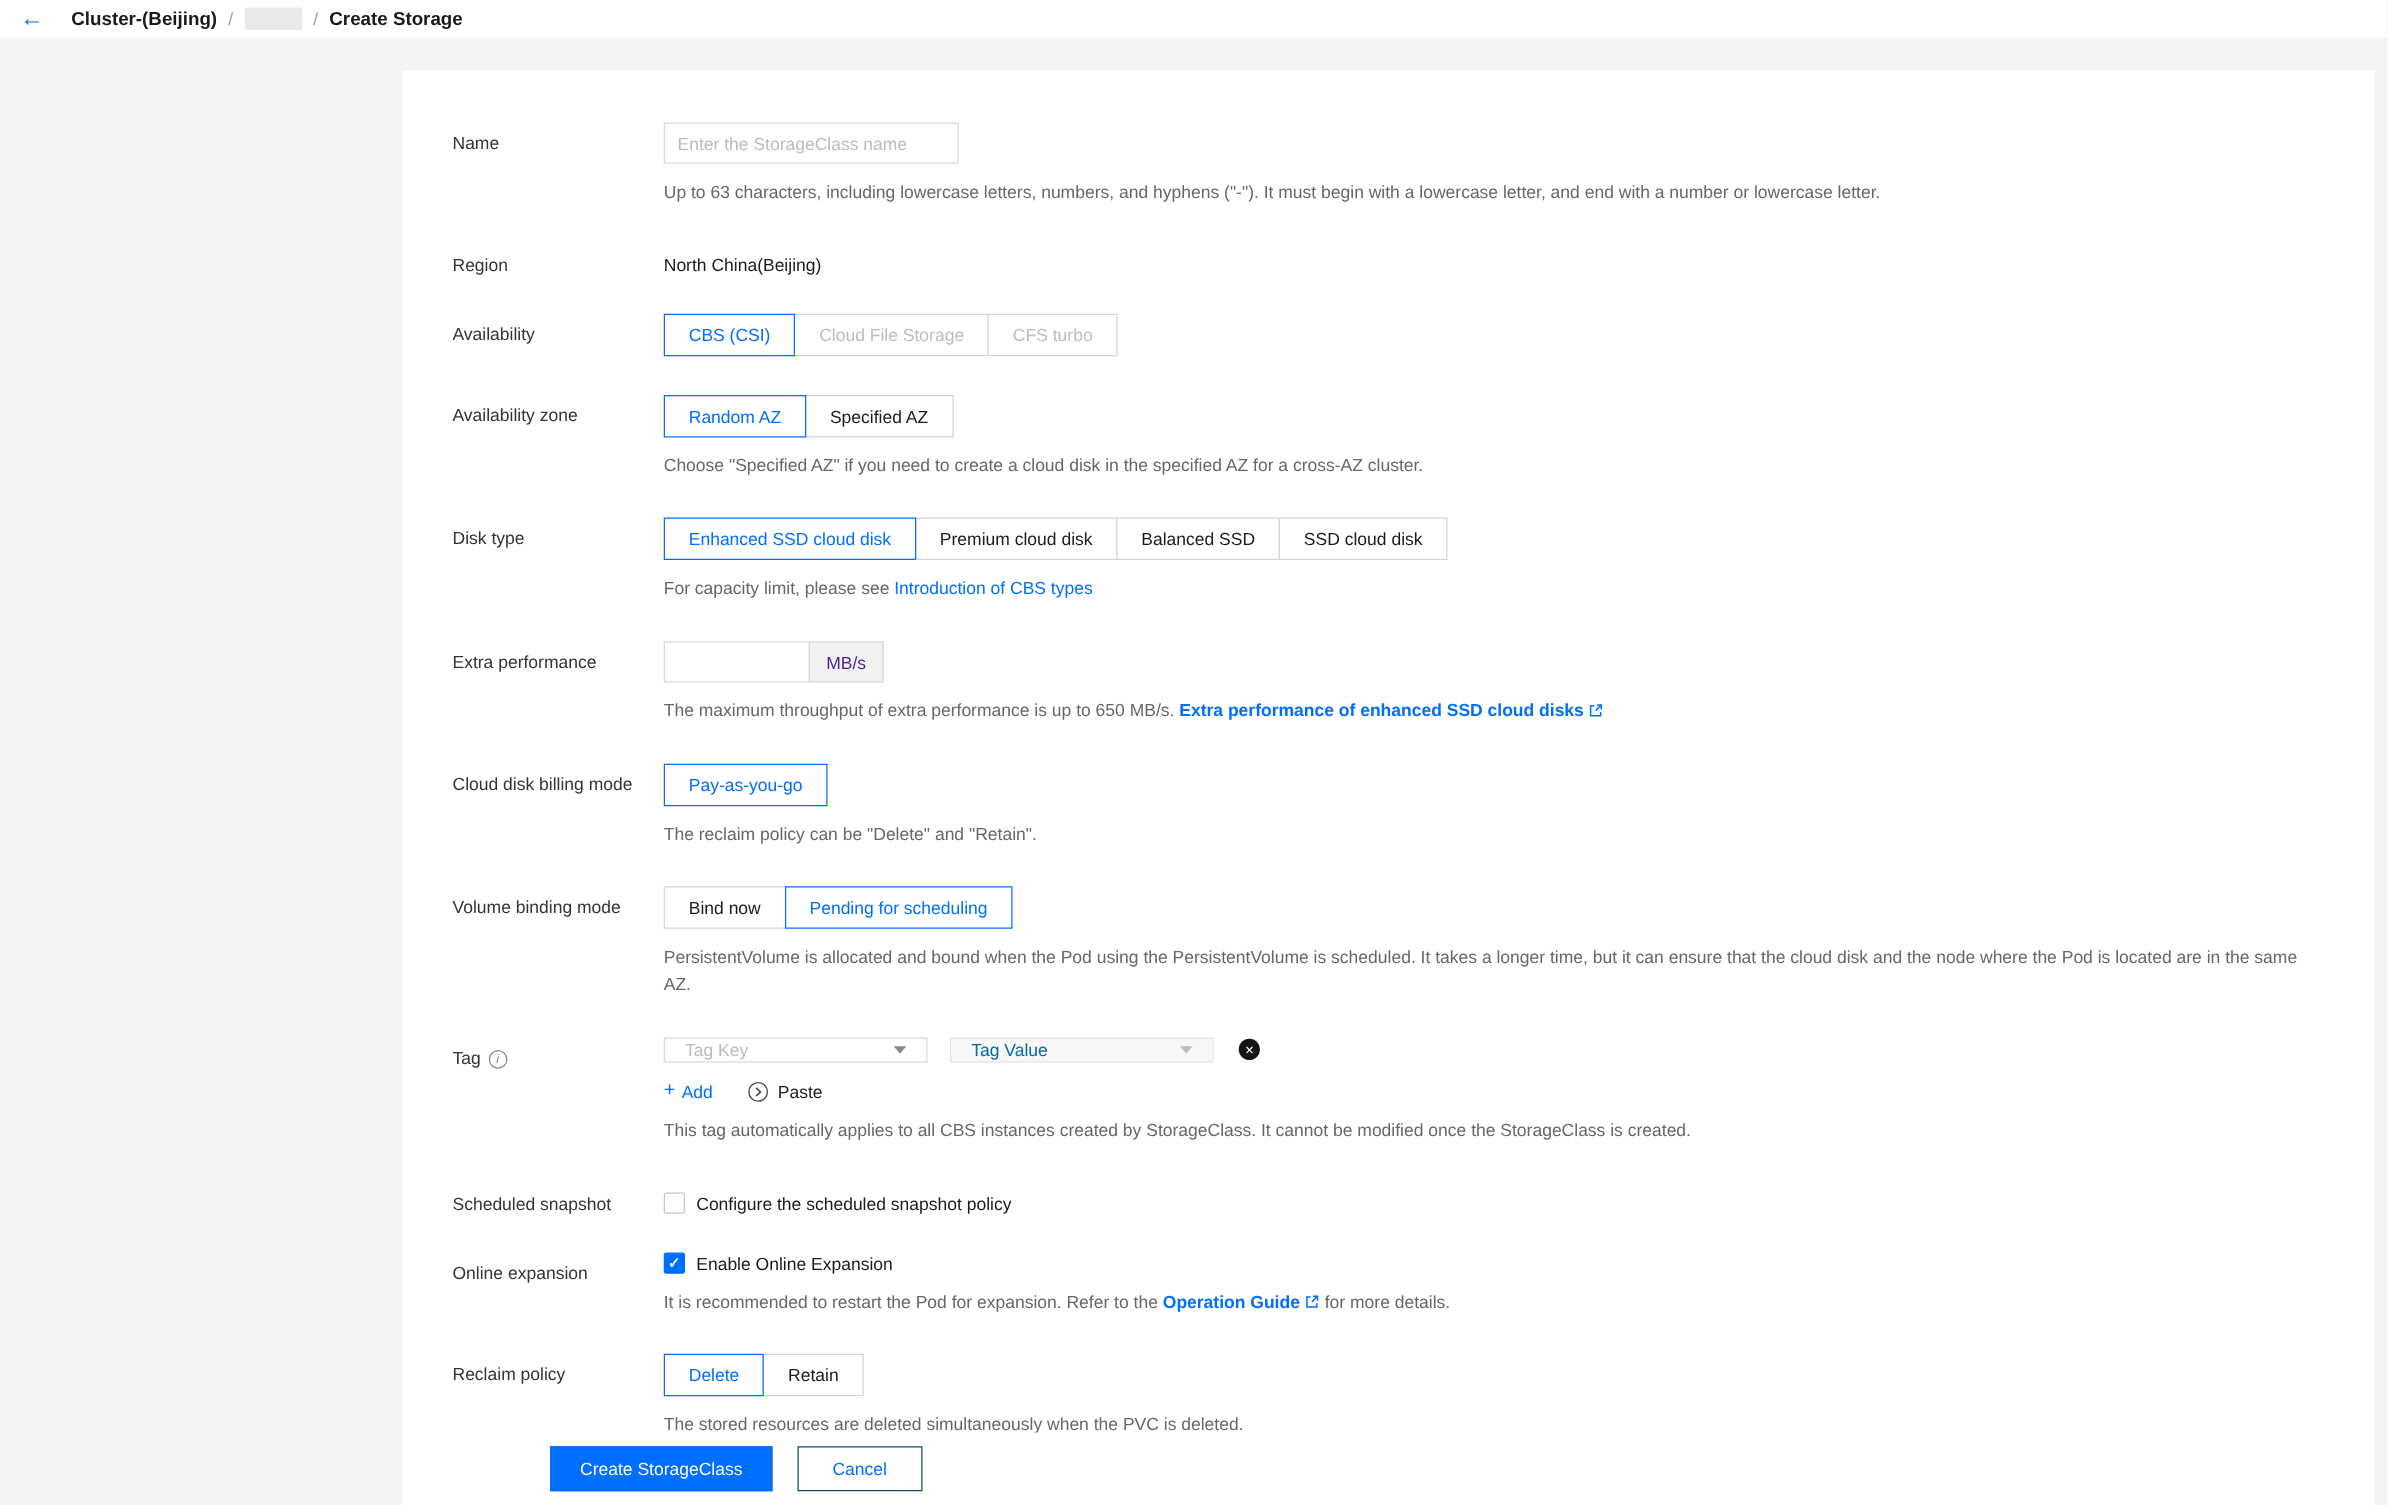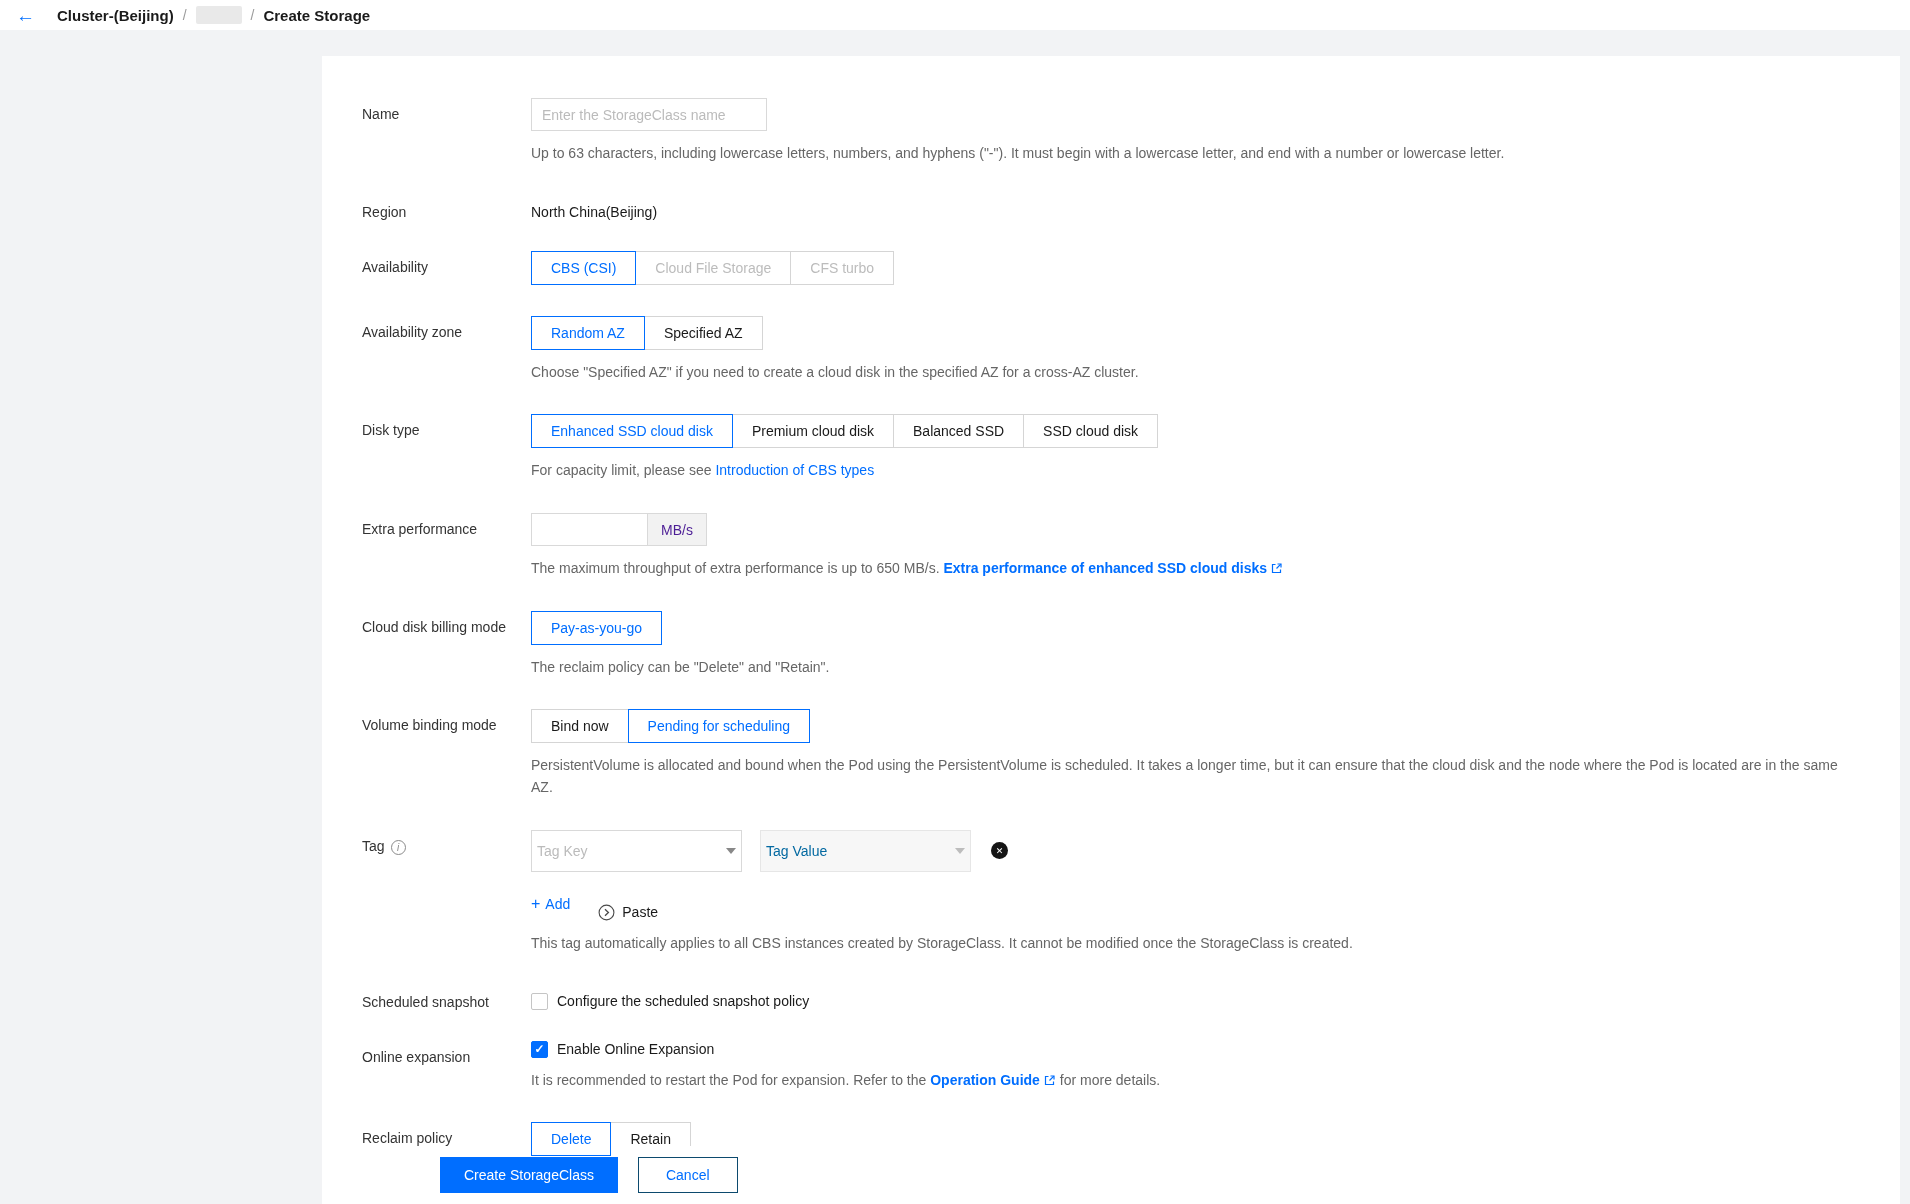--- a/index.html
+++ b/index.html
@@ -136,27 +136,27 @@
     padding: 0 13px;
     display: flex;
     align-items: center;
     color: #4c1d95;
   }
 
   
   .tag-selects { display: flex; align-items: center; }
   .select {
     width: 211px;
-    height: 42px;
+    height: 20px;
     border: 1px solid #d9d9d9;
     background: #fff;
     display: flex;
     align-items: center;
     justify-content: space-between;
-    padding: 0 5px;
+    padding: 0 16px;
     cursor: pointer;
   }
   .select .sel-placeholder { color: #bbb; }
   .select.disabled { background: #f7f7f7; border-color: #e6e6e6; cursor: not-allowed; }
   .select.disabled .sel-placeholder { color: #0369a1; }
   .caret {
     width: 0; height: 0;
     border-left: 5px solid transparent;
     border-right: 5px solid transparent;
     border-top: 6px solid #888;
@@ -178,40 +178,40 @@
 
   .tag-actions { display: flex; align-items: center; gap: 28px; margin-top: 15px; }
   .add-link {
     color: #006eff;
     display: flex;
     align-items: center;
     gap: 5px;
     cursor: pointer;
   }
   .add-link .plus { font-size: 16px; line-height: 1; }
-  .paste-action { display: flex; align-items: center; gap: 7px; cursor: pointer; color: #1a1a1a; margin-top: 17px; }
+  .paste-action { display: flex; align-items: center; gap: 7px; cursor: pointer; color: #1a1a1a; }
 
   
   .info-icon {
     width: 15px; height: 15px;
     border: 1px solid #8a8a8a;
     border-radius: 50%;
     color: #8a8a8a;
     font-size: 10px;
     font-style: italic;
     display: inline-flex;
     align-items: center;
     justify-content: center;
     margin-top: 2px;
     flex-shrink: 0;
     cursor: pointer;
   }
 
   
-  .checkbox-row { display: flex; align-items: center; gap: 9px; padding-top: 7px; }
+  .checkbox-row { display: flex; align-items: flex-end; gap: 9px; padding-top: 7px; }
   .checkbox {
     width: 17px; height: 17px;
     border: 1px solid #c5c5c5;
     border-radius: 2px;
     background: #fff;
     cursor: pointer;
     display: flex;
     align-items: center;
     justify-content: center;
     flex-shrink: 0;

